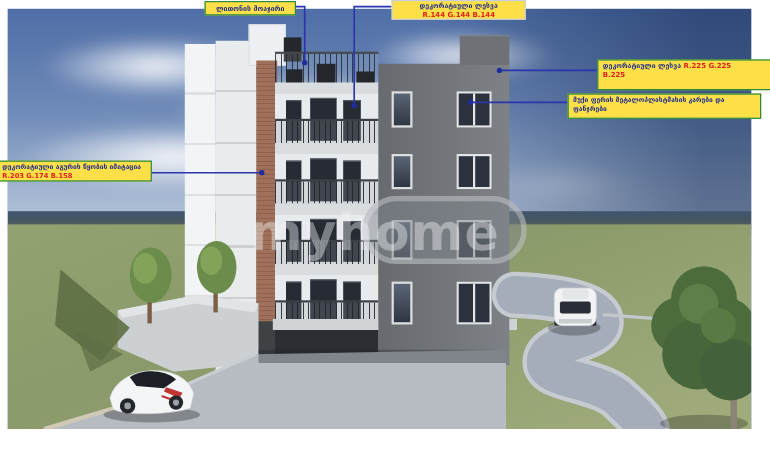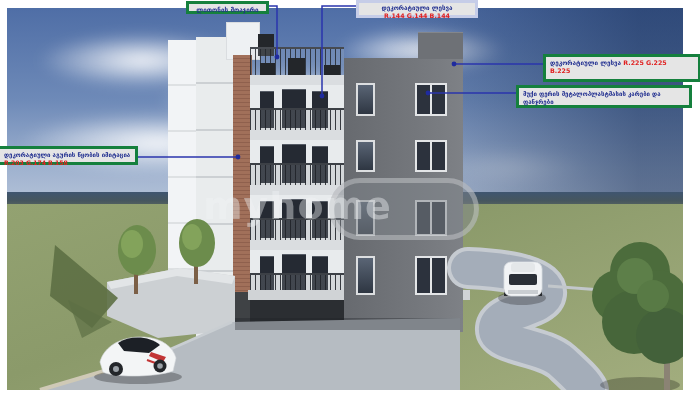--- a/index.html
+++ b/index.html
@@ -49,26 +49,26 @@
   .grayblk{left:337px;top:50px;width:119px;height:274px;
        background:linear-gradient(90deg,#676a6f 0%,#74777c 60%,#7e8186 100%);}
   .parapet{left:411px;top:24px;width:45px;height:26px;background:#6e7176;border-top:1px solid #83868b;}
   .win-n{width:15px;border:2px solid #dcdee0;background:linear-gradient(180deg,#5a6575,#2e3642);}
   .win-w{width:28px;border:2px solid #e3e5e7;background:#2c323d;}
   .win-w::after{content:"";position:absolute;left:50%;top:0;bottom:0;width:2px;margin-left:-1px;background:#e3e5e7;}
 
   
   .wm-capsule{left:322px;top:170px;width:150px;height:62px;border-radius:31px;
        background:rgba(128,133,139,0.5);box-shadow:inset 0 0 0 5px rgba(255,255,255,0.28);}
-  .wm-main{left:196px;top:176px;font-size:38px;font-weight:700;letter-spacing:1px;
+  .wm-main{left:220px;top:176px;font-size:46px;font-weight:700;letter-spacing:1px;
        color:rgba(240,243,245,0.42);}
   .wm-suffix{left:398px;top:176px;font-size:46px;font-weight:700;color:rgba(250,252,253,0.68);}
 
   
-  .lbl{position:absolute;background:#e5e5e5;border:3px solid #15803d;color:#1f2d8f;
+  .lbl{position:absolute;background:#fde047;border:1px solid #15803d;color:#1f2d8f;
        font-weight:700;line-height:1.25;box-sizing:border-box;}
   .lbl .red{color:#e02020;}
   .lbl-railing{left:186px;top:1px;width:83px;height:13px;font-size:6.4px;text-align:center;padding-top:2px;}
   .lbl-plgray{left:356px;top:0px;width:122px;height:18px;font-size:6.3px;text-align:center;padding-top:1px;border-color:#c6cde8;}
   .lbl-pllight{left:543px;top:54px;width:158px;height:28px;font-size:6.3px;padding:2px 4px;}
   .lbl-open{left:516px;top:85px;width:176px;height:23px;font-size:6.1px;padding:2px 4px;}
   .lbl-brick{left:-5px;top:146px;width:143px;height:19px;font-size:6.1px;padding:2px 3px 2px 6px;}
   .annsvg{position:absolute;left:0;top:0;}
 </style>
 </head>

